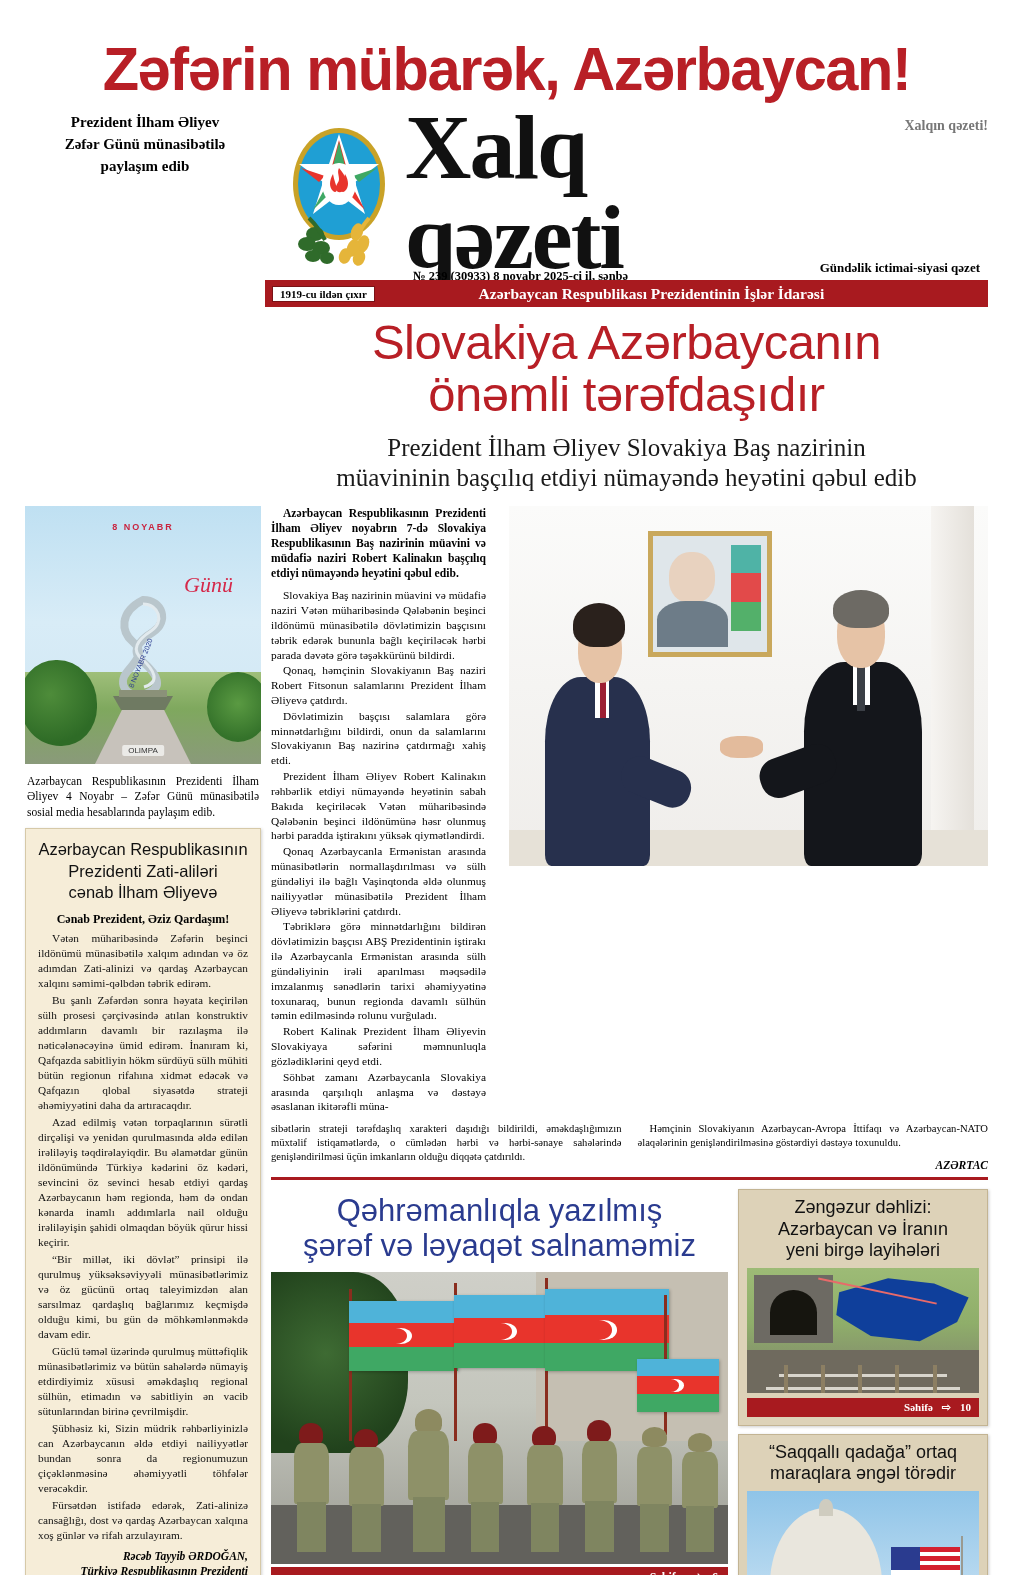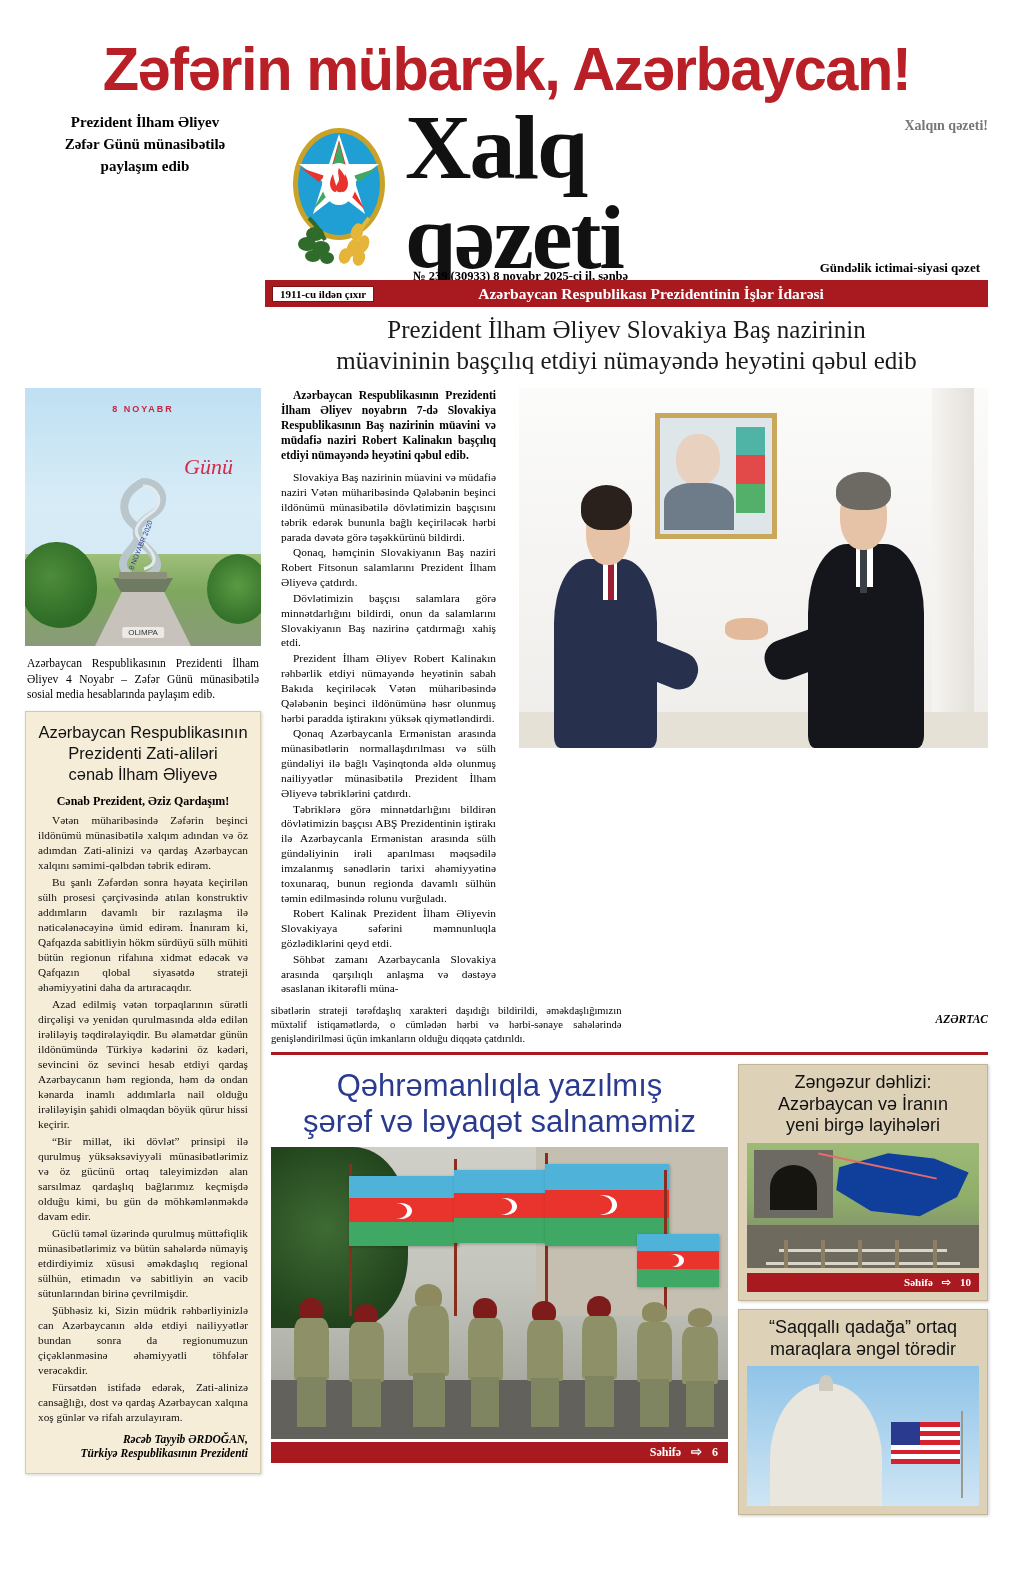--- a/index.html
+++ b/index.html
@@ -171,21 +171,21 @@
   .pagebar {
     background:#a81a1f; height:21px; display:flex; align-items:center;
     justify-content:flex-end; padding-right:10px; gap:10px; margin-top:3px;
   }
   .pagebar span {
     color:#fff; font-family:"Liberation Serif",serif; font-weight:bold; font-size:12px;
   }
   .pagebar .arrow { font-size:13px; }
 
   
-  .article-row { display:flex; gap:23px;margin-left:10px; }
+  .article-row { display:flex; gap:23px; }
   .art-col { width: 215px; flex-shrink:0; }
   .art-lead {
     font-family:"Liberation Serif",serif; font-weight:bold; font-size:11.6px;
     line-height:1.3; text-align:justify; text-indent:12px; margin-bottom:7px;
   }
   .art-p {
     font-family:"Liberation Serif",serif; font-size:11.4px; line-height:1.3;
     text-align:justify; text-indent:12px; margin-bottom:1px;
   }
   .art-photo {
@@ -343,24 +343,28 @@
         <div class="np-issue">№ 239 (30933) 8 noyabr 2025-ci il, şənbə</div>
       </div>
     </div>
     <div class="mh-right">
       <div class="mh-slogan">Xalqın qəzeti!</div>
       <div class="mh-tagline">Gündəlik ictimai-siyasi qəzet</div>
     </div>
   </div>
 
   <div class="red-strip">
-    <div class="rs-badge">1911-cu ildən çıxır</div>
+    <div class="rs-badge">1919-cu ildən çıxır</div>
     <div class="rs-title">Azərbaycan Respublikası Prezidentinin İşlər İdarəsi</div>
   </div>
 
+  <div class="main-head">
+    <div class="main-head-line">Slovakiya Azərbaycanın</div>
+    <div class="main-head-line">önəmli tərəfdaşıdır</div>
+  </div>
   <div class="main-deck">
     <div>Prezident İlham Əliyev Slovakiya Baş nazirinin</div>
     <div>müavininin başçılıq etdiyi nümayəndə heyətini qəbul edib</div>
   </div>
 
   <div class="body-grid">
 
     <div class="col-left">
 
       <div class="poster">
@@ -451,20 +455,21 @@
 
           <div style="position:absolute;left:44%;bottom:30%;width:9%;height:6%;background:#e3bb9c;border-radius:40%;"></div>
         </div>
       </div>
 
       <div class="caption-row">
         <div class="cap-col">
           <div class="cap-p">sibətlərin strateji tərəfdaşlıq xarakteri daşıdığı bildirildi, əməkdaşlığımızın müxtəlif istiqamətlərdə, o cümlədən hərbi və hərbi-sənaye sahələrində genişləndirilməsi üçün imkanların olduğu diqqətə çatdırıldı.</div>
         </div>
         <div class="cap-col">
+          <div class="cap-p indent">Həmçinin Slovakiyanın Azərbaycan-Avropa İttifaqı və Azərbaycan-NATO əlaqələrinin genişləndirilməsinə göstərdiyi dəstəyə toxunuldu.</div>
           <div class="agency">AZƏRTAC</div>
         </div>
       </div>
 
       <div class="red-rule"></div>
 
       <div class="lower">
         <div class="lower-center">
           <div class="lc-head">
             <div>Qəhrəmanlıqla yazılmış</div>

